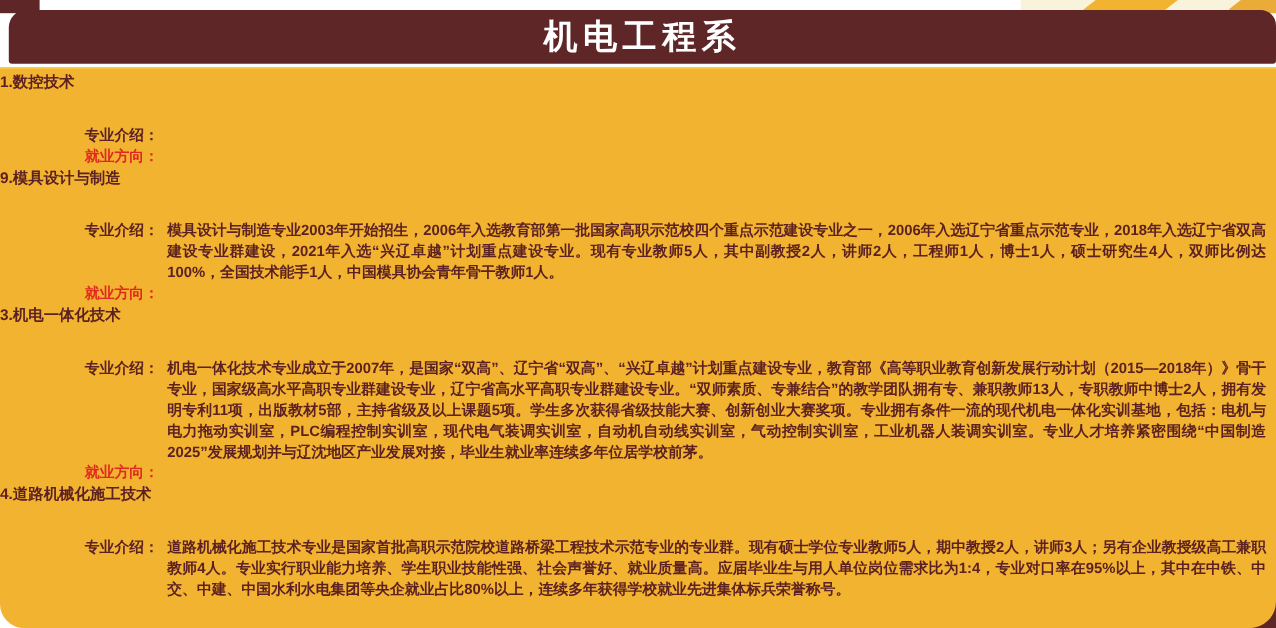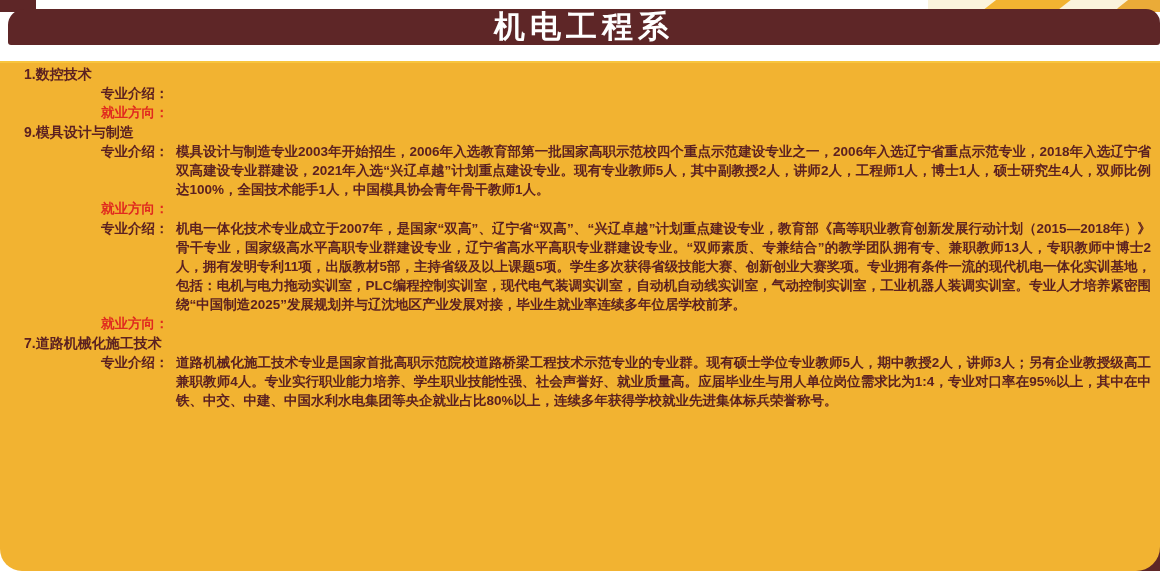--- a/index.html
+++ b/index.html
@@ -12,37 +12,37 @@
 
   
   .corner-left { position:absolute; left:0; top:0; width:36px; height:12px; background:var(--maroon,#5e2627); }
   .deco-right { position:absolute; right:0; top:0; width:232px; height:12px; background:var(--cream,#faf3dc); overflow:hidden; }
   .gold-band { position:absolute; background:var(--gold,#f2b331); height:46px; width:110px; transform:rotate(-38deg); top:-18px; }
   .band1 { right:78px; }
   .band2 { right:-34px; width:70px; background:#eaab38; }
 
   
   .header {
-    position:absolute; left:8px; right:0; top:9px; height:36px;
+    position:absolute; left:8px; right:0; top:9px; height:49px;
     background:var(--maroon,#5e2627);
     border-radius:16px 14px 3px 3px;
     display:flex; align-items:center; justify-content:center;
   }
   .header h1 {
     color:#ffffff; font-size:31px; font-weight:bold; letter-spacing:5px;
     font-family:"Liberation Serif", serif;
   }
 
   
   .content {
     position:absolute; left:0; top:61px; width:1160px; height:510px;
     background:var(--gold,#f2b331);
     border-top:2px solid #f8c53e;
     border-radius:0 0 24px 22px;
-    padding:2px 9px 0 24px;
+    padding:2px 9px 0 0;
     z-index:1;
   }
   .bottom-wedge {
     position:absolute; right:0; bottom:0; width:52px; height:30px;
     background:var(--maroon,#5e2627);
     clip-path:polygon(100% 0, 100% 100%, 0 100%);
     z-index:0;
   }
 
   .dept-section { margin-bottom:1px; }
@@ -53,21 +53,21 @@
   }
   .row { display:flex; align-items:flex-start; }
   .label {
     flex:0 0 68px; margin-left:77px; margin-right:7px;
     font-size:13.5px; font-weight:bold; line-height:19px; white-space:nowrap;
   }
   .text {
     flex:1; font-size:13.5px; font-weight:bold; line-height:19px;
     text-align:justify;
   }
-  .intro-label, .intro-text { color:var(--maroon-text,#5c2121); }
+  .intro-label, .intro-text { color:var(--maroon-text,#5c2121);margin-top:29px; }
   .career-label, .career-text { color:var(--red,#e02a1f); }
 </style>
 </head>
 <body>
 
 <div class="page">
 
   <div class="corner-left"></div>
   <div class="deco-right">
     <div class="gold-band band1"></div>
@@ -95,31 +95,32 @@
       <div class="row">
         <span class="label intro-label">专业介绍：</span>
         <p class="text intro-text">模具设计与制造专业2003年开始招生，2006年入选教育部第一批国家高职示范校四个重点示范建设专业之一，2006年入选辽宁省重点示范专业，2018年入选辽宁省双高建设专业群建设，2021年入选“兴辽卓越”计划重点建设专业。现有专业教师5人，其中副教授2人，讲师2人，工程师1人，博士1人，硕士研究生4人，双师比例达100%，全国技术能手1人，中国模具协会青年骨干教师1人。</p>
       </div>
       <div class="row">
         <span class="label career-label">就业方向：</span>
       </div>
     </section>
 
     <section class="dept-section">
+      <h2 class="sec-title">3.机电一体化技术</h2>
       <div class="row">
         <span class="label intro-label">专业介绍：</span>
         <p class="text intro-text">机电一体化技术专业成立于2007年，是国家“双高”、辽宁省“双高”、“兴辽卓越”计划重点建设专业，教育部《高等职业教育创新发展行动计划（2015—2018年）》骨干专业，国家级高水平高职专业群建设专业，辽宁省高水平高职专业群建设专业。“双师素质、专兼结合”的教学团队拥有专、兼职教师13人，专职教师中博士2人，拥有发明专利11项，出版教材5部，主持省级及以上课题5项。学生多次获得省级技能大赛、创新创业大赛奖项。专业拥有条件一流的现代机电一体化实训基地，包括：电机与电力拖动实训室，PLC编程控制实训室，现代电气装调实训室，自动机自动线实训室，气动控制实训室，工业机器人装调实训室。专业人才培养紧密围绕“中国制造2025”发展规划并与辽沈地区产业发展对接，毕业生就业率连续多年位居学校前茅。</p>
       </div>
       <div class="row">
         <span class="label career-label">就业方向：</span>
       </div>
     </section>
 
     <section class="dept-section">
-      <h2 class="sec-title">7.道路机械化施工技术</h2>
+      <h2 class="sec-title">4.道路机械化施工技术</h2>
       <div class="row">
         <span class="label intro-label">专业介绍：</span>
         <p class="text intro-text">道路机械化施工技术专业是国家首批高职示范院校道路桥梁工程技术示范专业的专业群。现有硕士学位专业教师5人，期中教授2人，讲师3人；另有企业教授级高工兼职教师4人。专业实行职业能力培养、学生职业技能性强、社会声誉好、就业质量高。应届毕业生与用人单位岗位需求比为1:4，专业对口率在95%以上，其中在中铁、中交、中建、中国水利水电集团等央企就业占比80%以上，连续多年获得学校就业先进集体标兵荣誉称号。</p>
       </div>
 
     </section>
 
   </main>
 
   <div class="bottom-wedge"></div>

